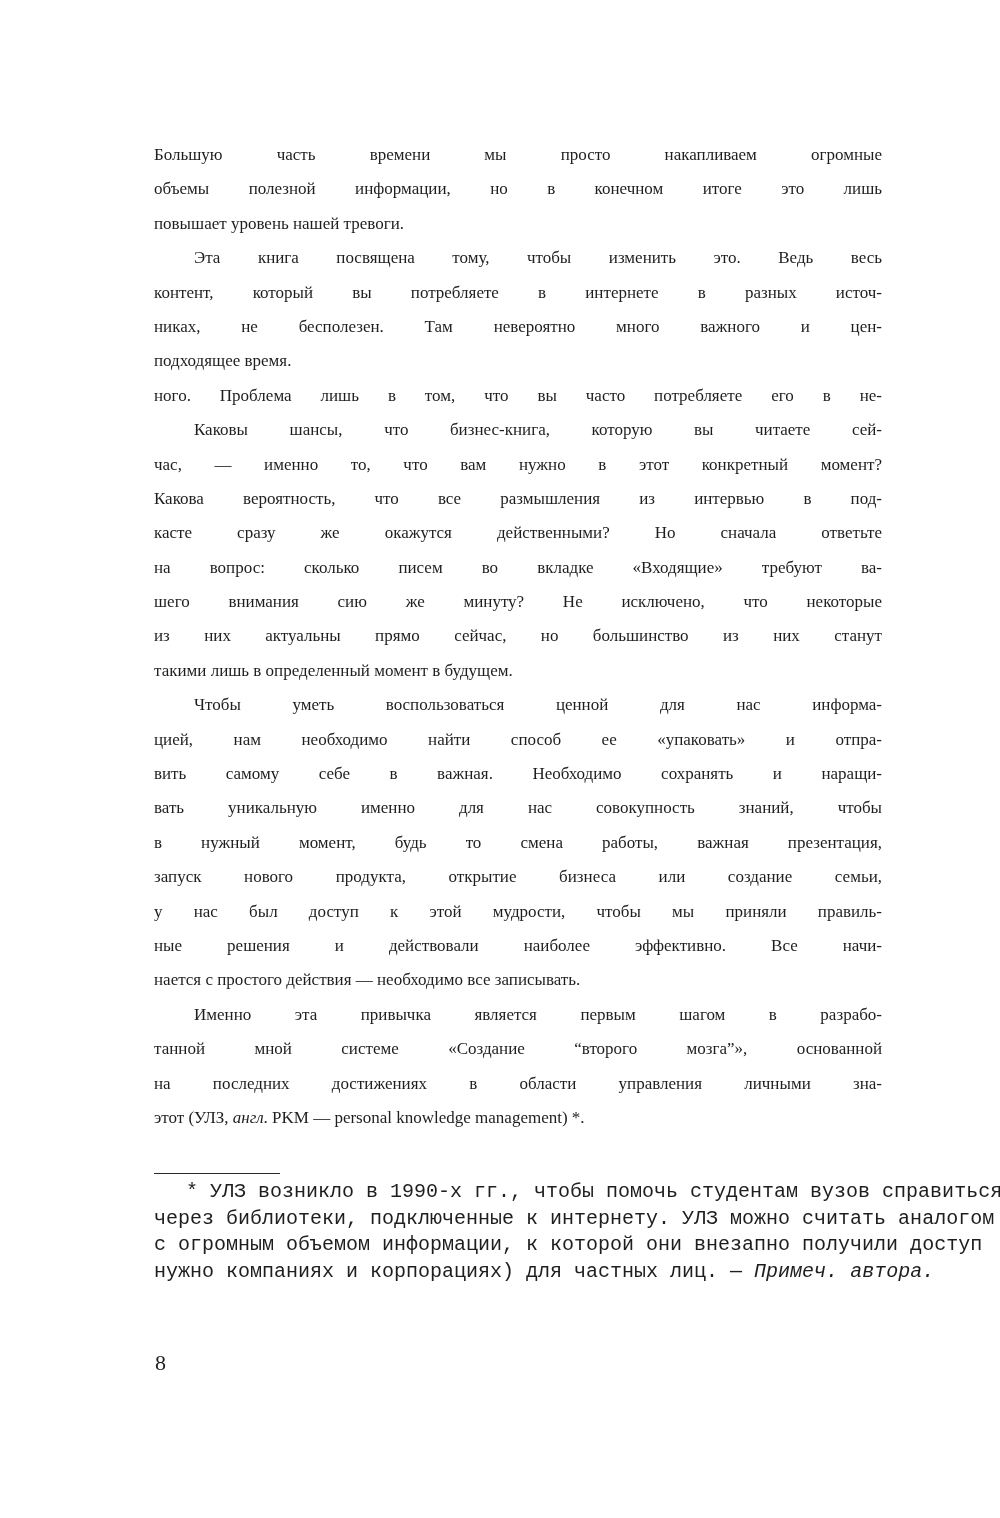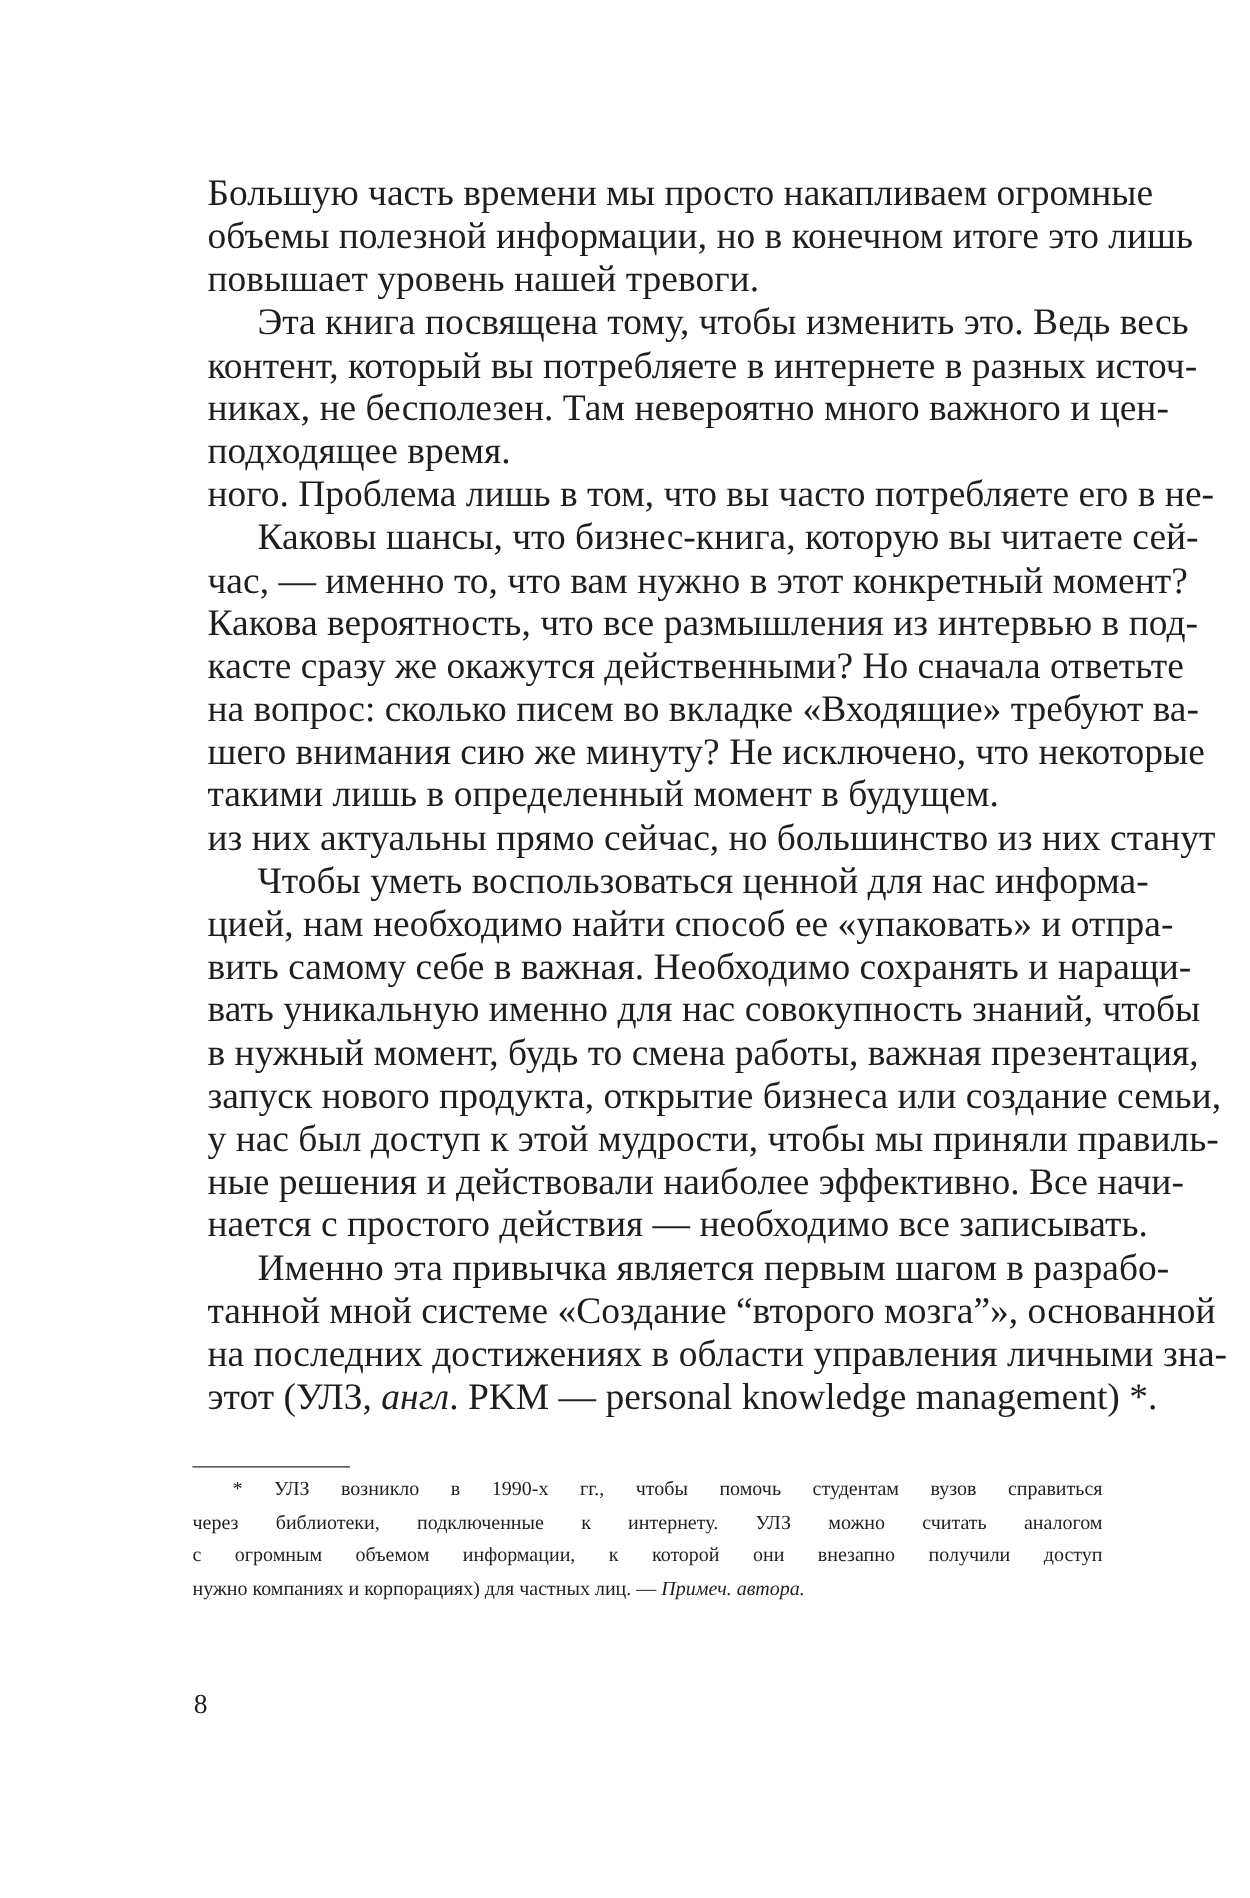--- a/index.html
+++ b/index.html
@@ -2,32 +2,32 @@
 <html><head>
 <meta charset="utf-8">
 <style>
   html, body { margin: 0; padding: 0; background: #ffffff; }
   body { width: 1000px; height: 1518px; position: relative; overflow: hidden; }
   .page {
     position: absolute; left: 154px; top: 138px; width: 728px;
     font-family: "Liberation Serif", "DejaVu Serif", serif;
     color: #1e1e1e;
   }
-  .body-text { font-size: 30px; line-height: 34.4px; margin-left: 12px; }
+  .body-text { font-size: 17px; line-height: 34.4px; }
   .line { display: block; white-space: nowrap; text-align: justify; text-align-last: justify; height: 34.4px; }
   .line.last { text-align-last: left; }
   .line.indent { text-indent: 40px; }
   .rule {
     position: absolute; left: 154px; top: 1173px; width: 126px; height: 0;
     border-top: 1.5px solid #2a2a2a;
   }
   .footnote {
     position: absolute; left: 154px; top: 1179px; width: 728px;
-    font-family: Liberation Serif, serif;
-    font-size: 16px; line-height: 26.5px; color: #1e1e1e;
+    font-family: Liberation Mono, monospace;
+    font-size: 20px; line-height: 26.5px; color: #1e1e1e;
   }
   .footnote .line { height: 26.5px; }
   .footnote .indent { text-indent: 32px; }
   .page-number {
     position: absolute; left: 155px; top: 1350px;
     font-family: "Liberation Serif", "DejaVu Serif", serif;
     font-size: 22px; color: #1e1e1e;
   }
   em { font-style: italic; }
 </style>
@@ -50,22 +50,22 @@
     <span class="line">ного. Проблема лишь в том, что вы часто потребляете его в не-</span>
   </div>
 
   <div>
     <span class="line indent">Каковы шансы, что бизнес-книга, которую вы читаете сей-</span>
     <span class="line">час, — именно то, что вам нужно в этот конкретный момент?</span>
     <span class="line">Какова вероятность, что все размышления из интервью в под-</span>
     <span class="line">касте сразу же окажутся действенными? Но сначала ответьте</span>
     <span class="line">на вопрос: сколько писем во вкладке «Входящие» требуют ва-</span>
     <span class="line">шего внимания сию же минуту? Не исключено, что некоторые</span>
+    <span class="line">из них актуальны прямо сейчас, но большинство из них станут</span>
     <span class="line last">такими лишь в определенный момент в будущем.</span>
-    <span class="line">из них актуальны прямо сейчас, но большинство из них станут</span>
   </div>
 
   <div>
     <span class="line indent">Чтобы уметь воспользоваться ценной для нас информа-</span>
     <span class="line">цией, нам необходимо найти способ ее «упаковать» и отпра-</span>
     <span class="line">вить самому себе в важная. Необходимо сохранять и наращи-</span>
     <span class="line">вать уникальную именно для нас совокупность знаний, чтобы</span>
     <span class="line">в нужный момент, будь то смена работы, важная презентация,</span>
     <span class="line">запуск нового продукта, открытие бизнеса или создание семьи,</span>
     <span class="line">у нас был доступ к этой мудрости, чтобы мы приняли правиль-</span>

